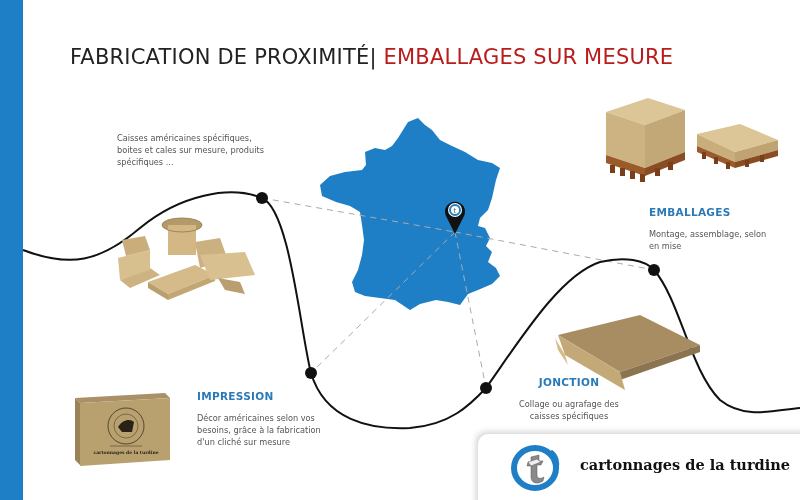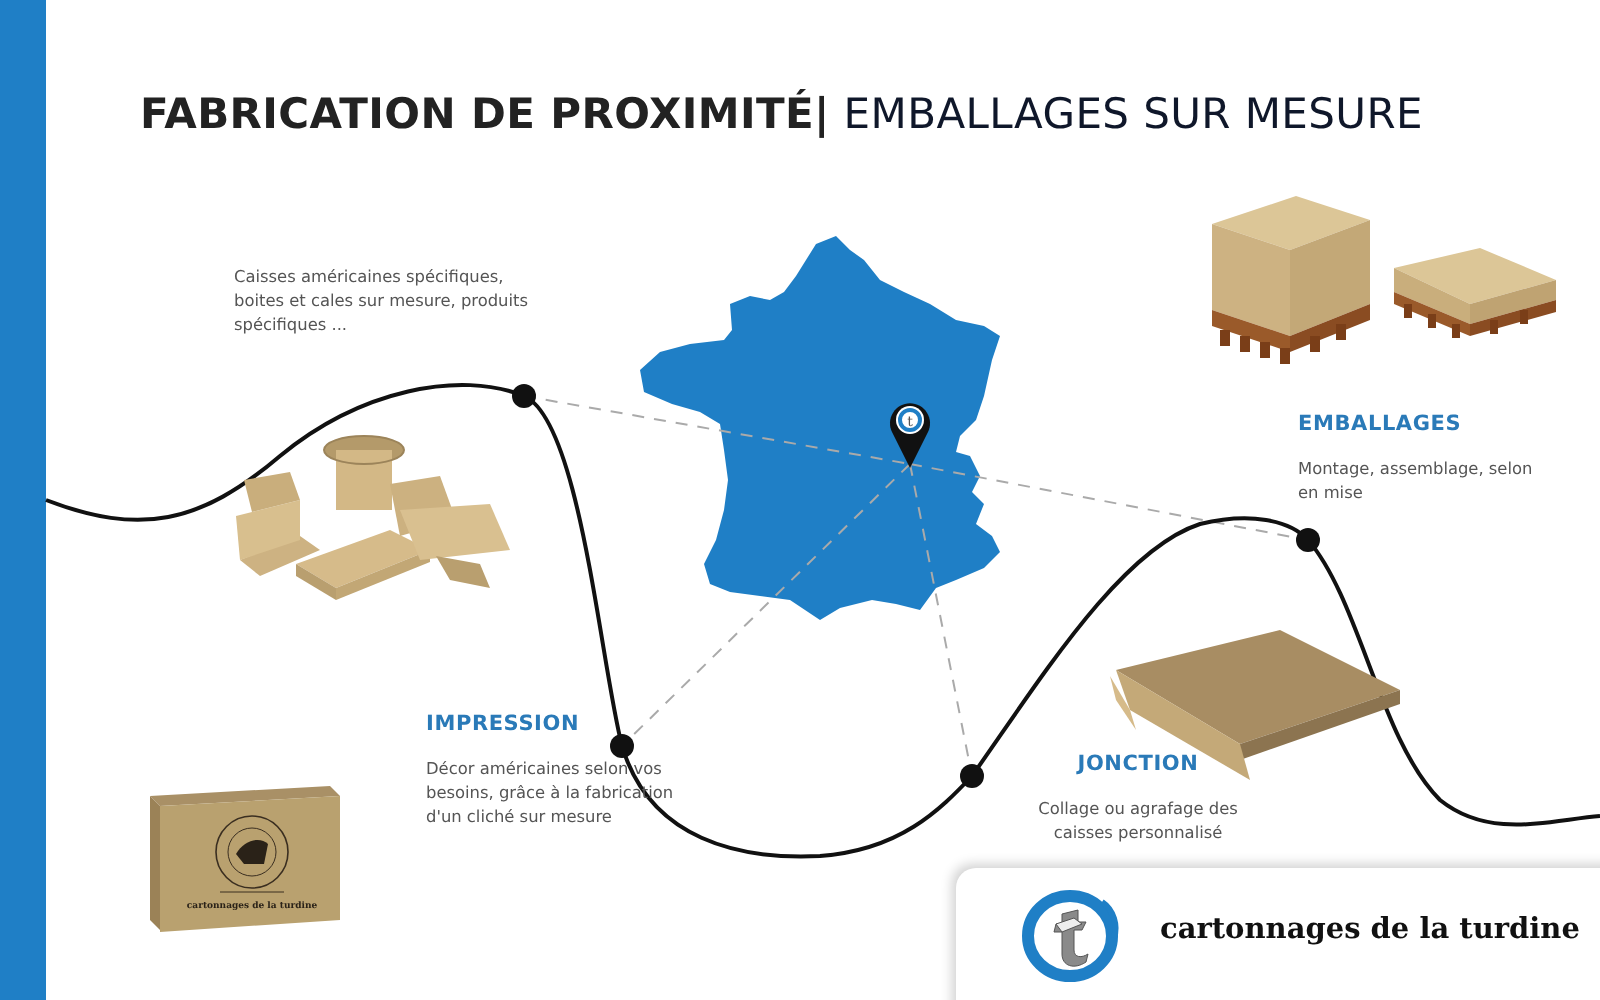--- a/index.html
+++ b/index.html
@@ -1,20 +1,20 @@
 <!DOCTYPE html>
 <html><head>
 <meta charset="utf-8">
 <style>
   html, body { margin: 0; padding: 0; }
   body { width: 800px; height: 500px; position: relative; overflow: hidden; background: #ffffff; font-family: "DejaVu Sans", sans-serif; }
   .sidebar { position: absolute; left: 0; top: 0; width: 23px; height: 500px; background: #1f7fc6; }
   .title { position: absolute; left: 70px; top: 45px; font-size: 21px; letter-spacing: 0.2px; color: #222; white-space: nowrap; }
-  .title .bold { font-weight: bold; }
-  .title .light { font-weight: normal; color: #0f172a; }
+  .title .bold { font-weight: normal; }
+  .title .light { font-weight: normal; color: #b91c1c; }
   .section { position: absolute; }
   .section h3 { margin: 0 0 10px 0; font-size: 10.5px; font-weight: bold; color: #2a7ab8; letter-spacing: 0.3px; }
   .section p { margin: 0; font-size: 8.2px; line-height: 12px; color: #555; }
   svg.art { position: absolute; left: 0; top: 0; }
   .logo-card { position: absolute; left: 478px; top: 434px; width: 340px; height: 80px; background: #fff; border-radius: 10px 0 0 0; box-shadow: -2px -2px 6px rgba(0,0,0,0.18); }
   .logo-mark { position: absolute; left: 33px; top: 11px; width: 50px; height: 46px; }
   .logo-text { position: absolute; left: 102px; top: 22px; font-family: "DejaVu Serif", serif; font-weight: bold; font-size: 14.5px; color: #111; white-space: nowrap; }
 </style>
 </head>
 <body>
@@ -132,34 +132,34 @@
 </div>
 
 <div class="section" style="left:649px; top:206px; width:140px;">
   <h3>EMBALLAGES</h3>
   <p>
     <span>Montage, assemblage, selon</span><br>
     <span>en mise</span>
   </p>
 </div>
 
-<div class="section" style="left:197px; top:356px; width:140px;margin-left:16px;">
+<div class="section" style="left:197px; top:390px; width:140px;">
   <h3>IMPRESSION</h3>
   <p>
     <span>Décor américaines selon vos</span><br>
     <span>besoins, grâce à la fabrication</span><br>
     <span>d'un cliché sur mesure</span>
   </p>
 </div>
 
 <div class="section" style="left:509px; top:376px; width:120px;text-align:center;">
   <h3>JONCTION</h3>
   <p>
     <span>Collage ou agrafage des</span><br>
-    <span>caisses personnalisé</span>
+    <span>caisses spécifiques</span>
   </p>
 </div>
 
 <div class="logo-card">
   <svg class="logo-mark" viewBox="0 0 50 46">
     <ellipse cx="24" cy="23" rx="21" ry="20" fill="none" stroke="#1f7fc6" stroke-width="6"></ellipse>
     <path d="M 40 6 C 46 10, 48 18, 46 24" stroke="#1f7fc6" stroke-width="3" fill="none"></path>
     <path d="M 20 12 L 28 10 L 28 16 L 32 16 L 30 20 L 26 20 L 26 30 C 26 34, 30 34, 33 32 L 32 36 C 26 40, 20 38, 20 32 L 20 21 L 16 21 L 17 17 L 20 17 Z" fill="#8a8a8a" stroke="#555" stroke-width="0.5"></path>
     <path d="M 17 17 L 26 14 L 30 17 L 20 21 Z" fill="#eee" stroke="#555" stroke-width="0.5"></path>
   </svg>

